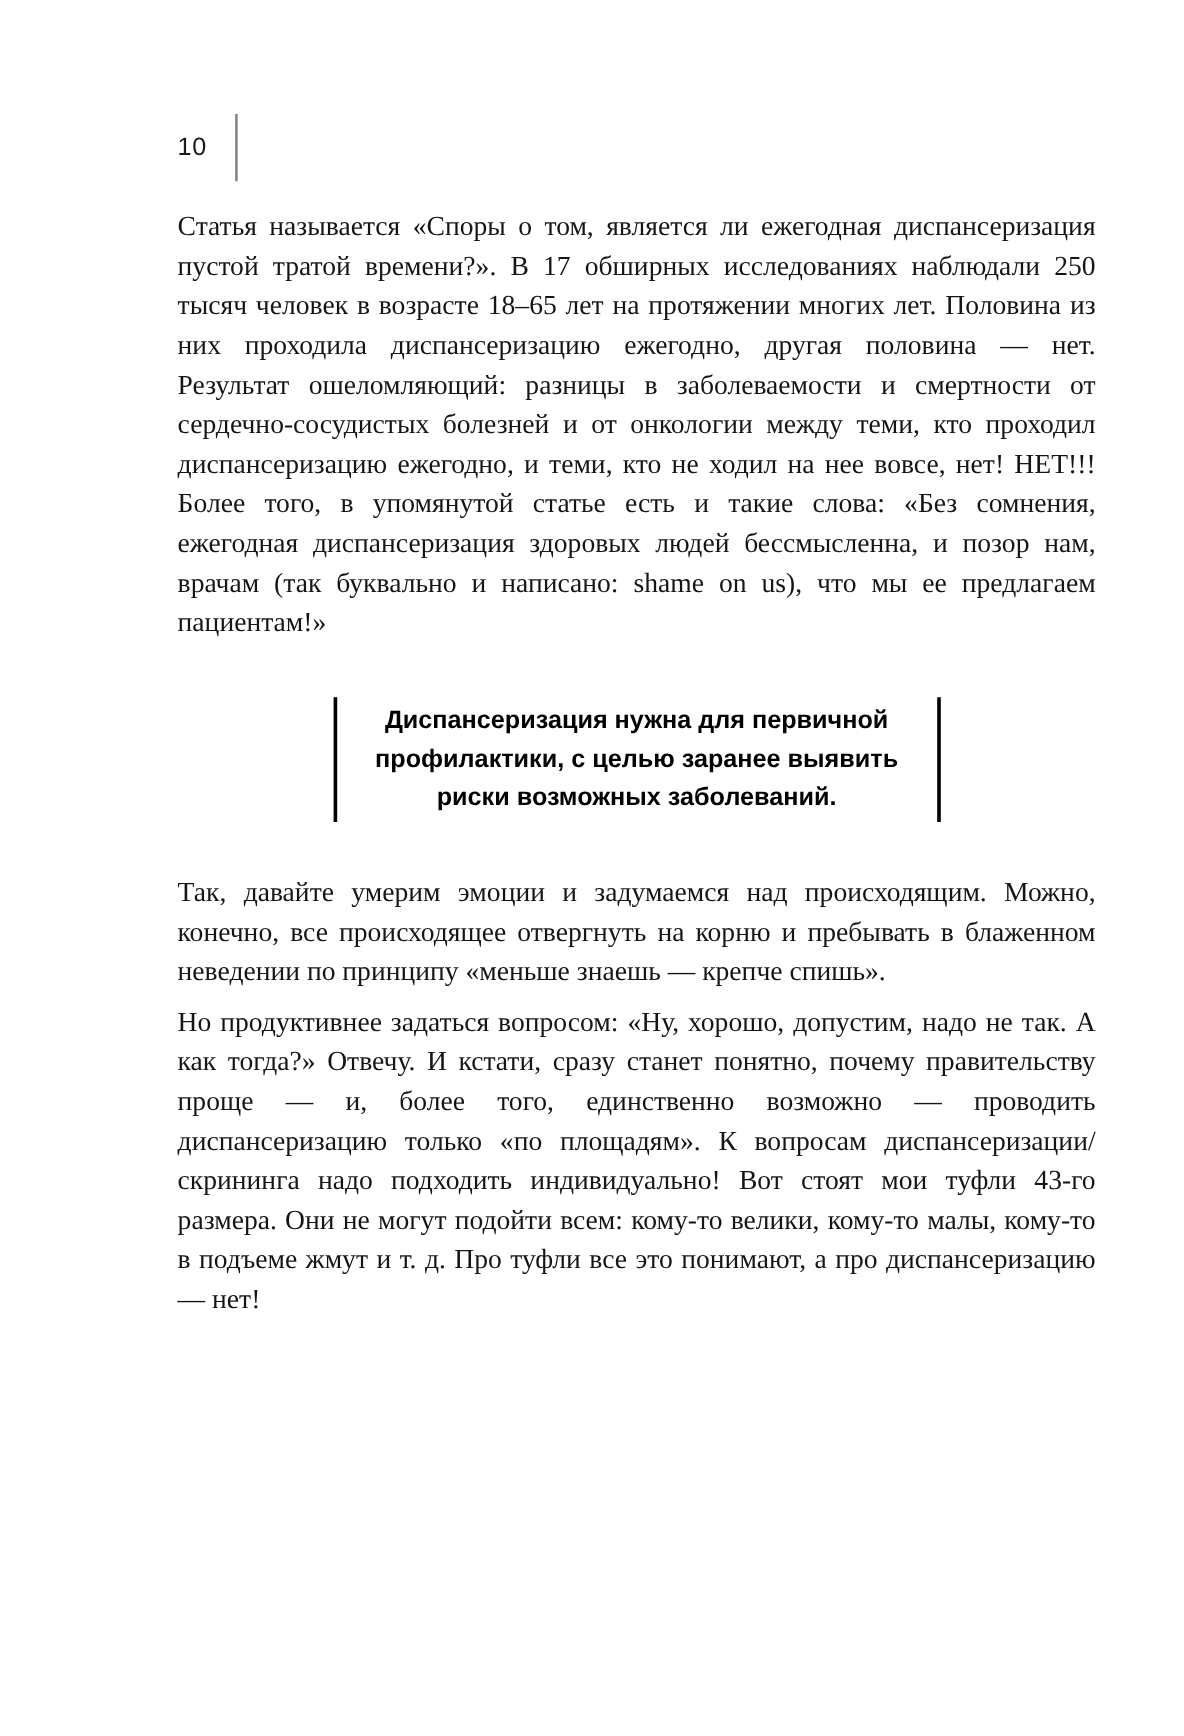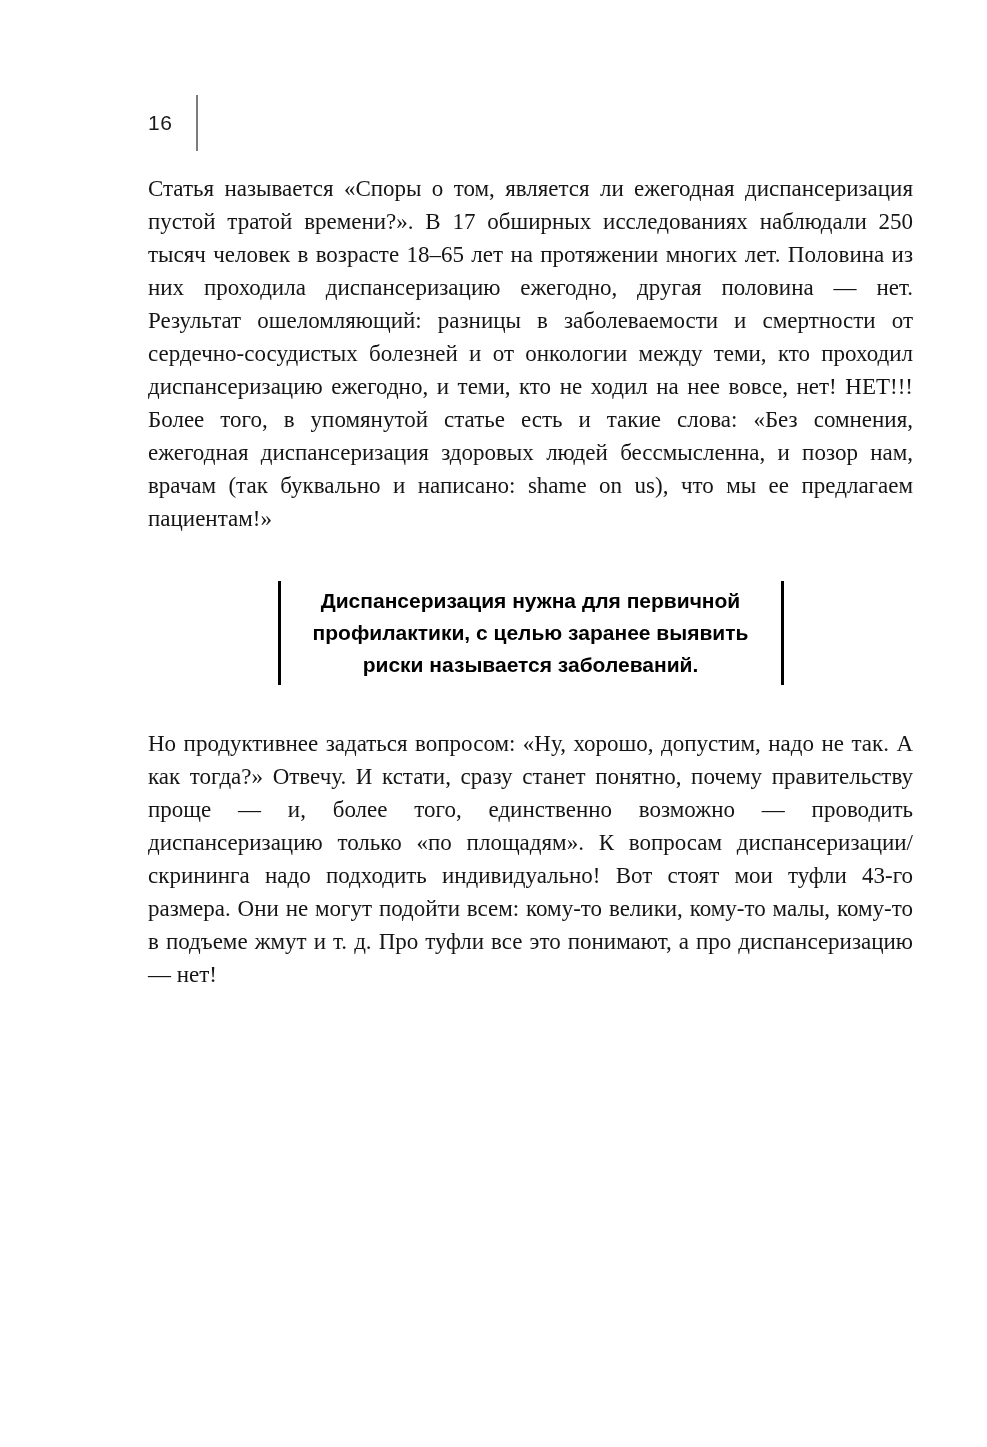--- a/index.html
+++ b/index.html
@@ -72,30 +72,31 @@
     text-align: center;
     color: #000000;
   }
 </style>
 </head>
 <body>
 
 <div class="page">
 
   <header class="running-header">
-    <span class="page-number">16</span>
+    <span class="page-number">10</span>
     <span class="header-rule"></span>
   </header>
 
   <main class="page-body">
 
 
     <p>Статья называется «Споры о том, является ли ежегодная диспансеризация пустой тратой времени?». В 17 обширных исследованиях наблюдали 250 тысяч человек в возрасте 18–65 лет на протяжении многих лет. Половина из них проходила диспансеризацию ежегодно, другая половина — нет. Результат ошеломляющий: разницы в заболеваемости и смертности от сердечно-сосудистых болезней и от онкологии между теми, кто проходил диспансеризацию ежегодно, и теми, кто не ходил на нее вовсе, нет! НЕТ!!! Более того, в упомянутой статье есть и такие слова: «Без сомнения, ежегодная диспансеризация здоровых людей бессмысленна, и позор нам, врачам (так буквально и написано: shame on us), что мы ее предлагаем пациентам!»</p>
 
     <aside class="callout">
-      <p>Диспансеризация нужна для первичной профилактики, с целью заранее выявить риски называется заболеваний.</p>
+      <p>Диспансеризация нужна для первичной профилактики, с целью заранее выявить риски возможных заболеваний.</p>
     </aside>
 
+    <p>Так, давайте умерим эмоции и задумаемся над происходящим. Можно, конечно, все происходящее отвергнуть на корню и пребывать в блаженном неведении по принципу «меньше знаешь — крепче спишь».</p>
 
     <p>Но продуктивнее задаться вопросом: «Ну, хорошо, допустим, надо не так. А как тогда?» Отвечу. И кстати, сразу станет понятно, почему правительству проще — и, более того, единственно возможно — проводить диспансеризацию только «по площадям». К вопросам диспансеризации/скрининга надо подходить индивидуально! Вот стоят мои туфли 43-го размера. Они не могут подойти всем: кому-то велики, кому-то малы, кому-то в подъеме жмут и т. д. Про туфли все это понимают, а про диспансеризацию — нет!</p>
 
   </main>
 </div>
 
 </body></html>

